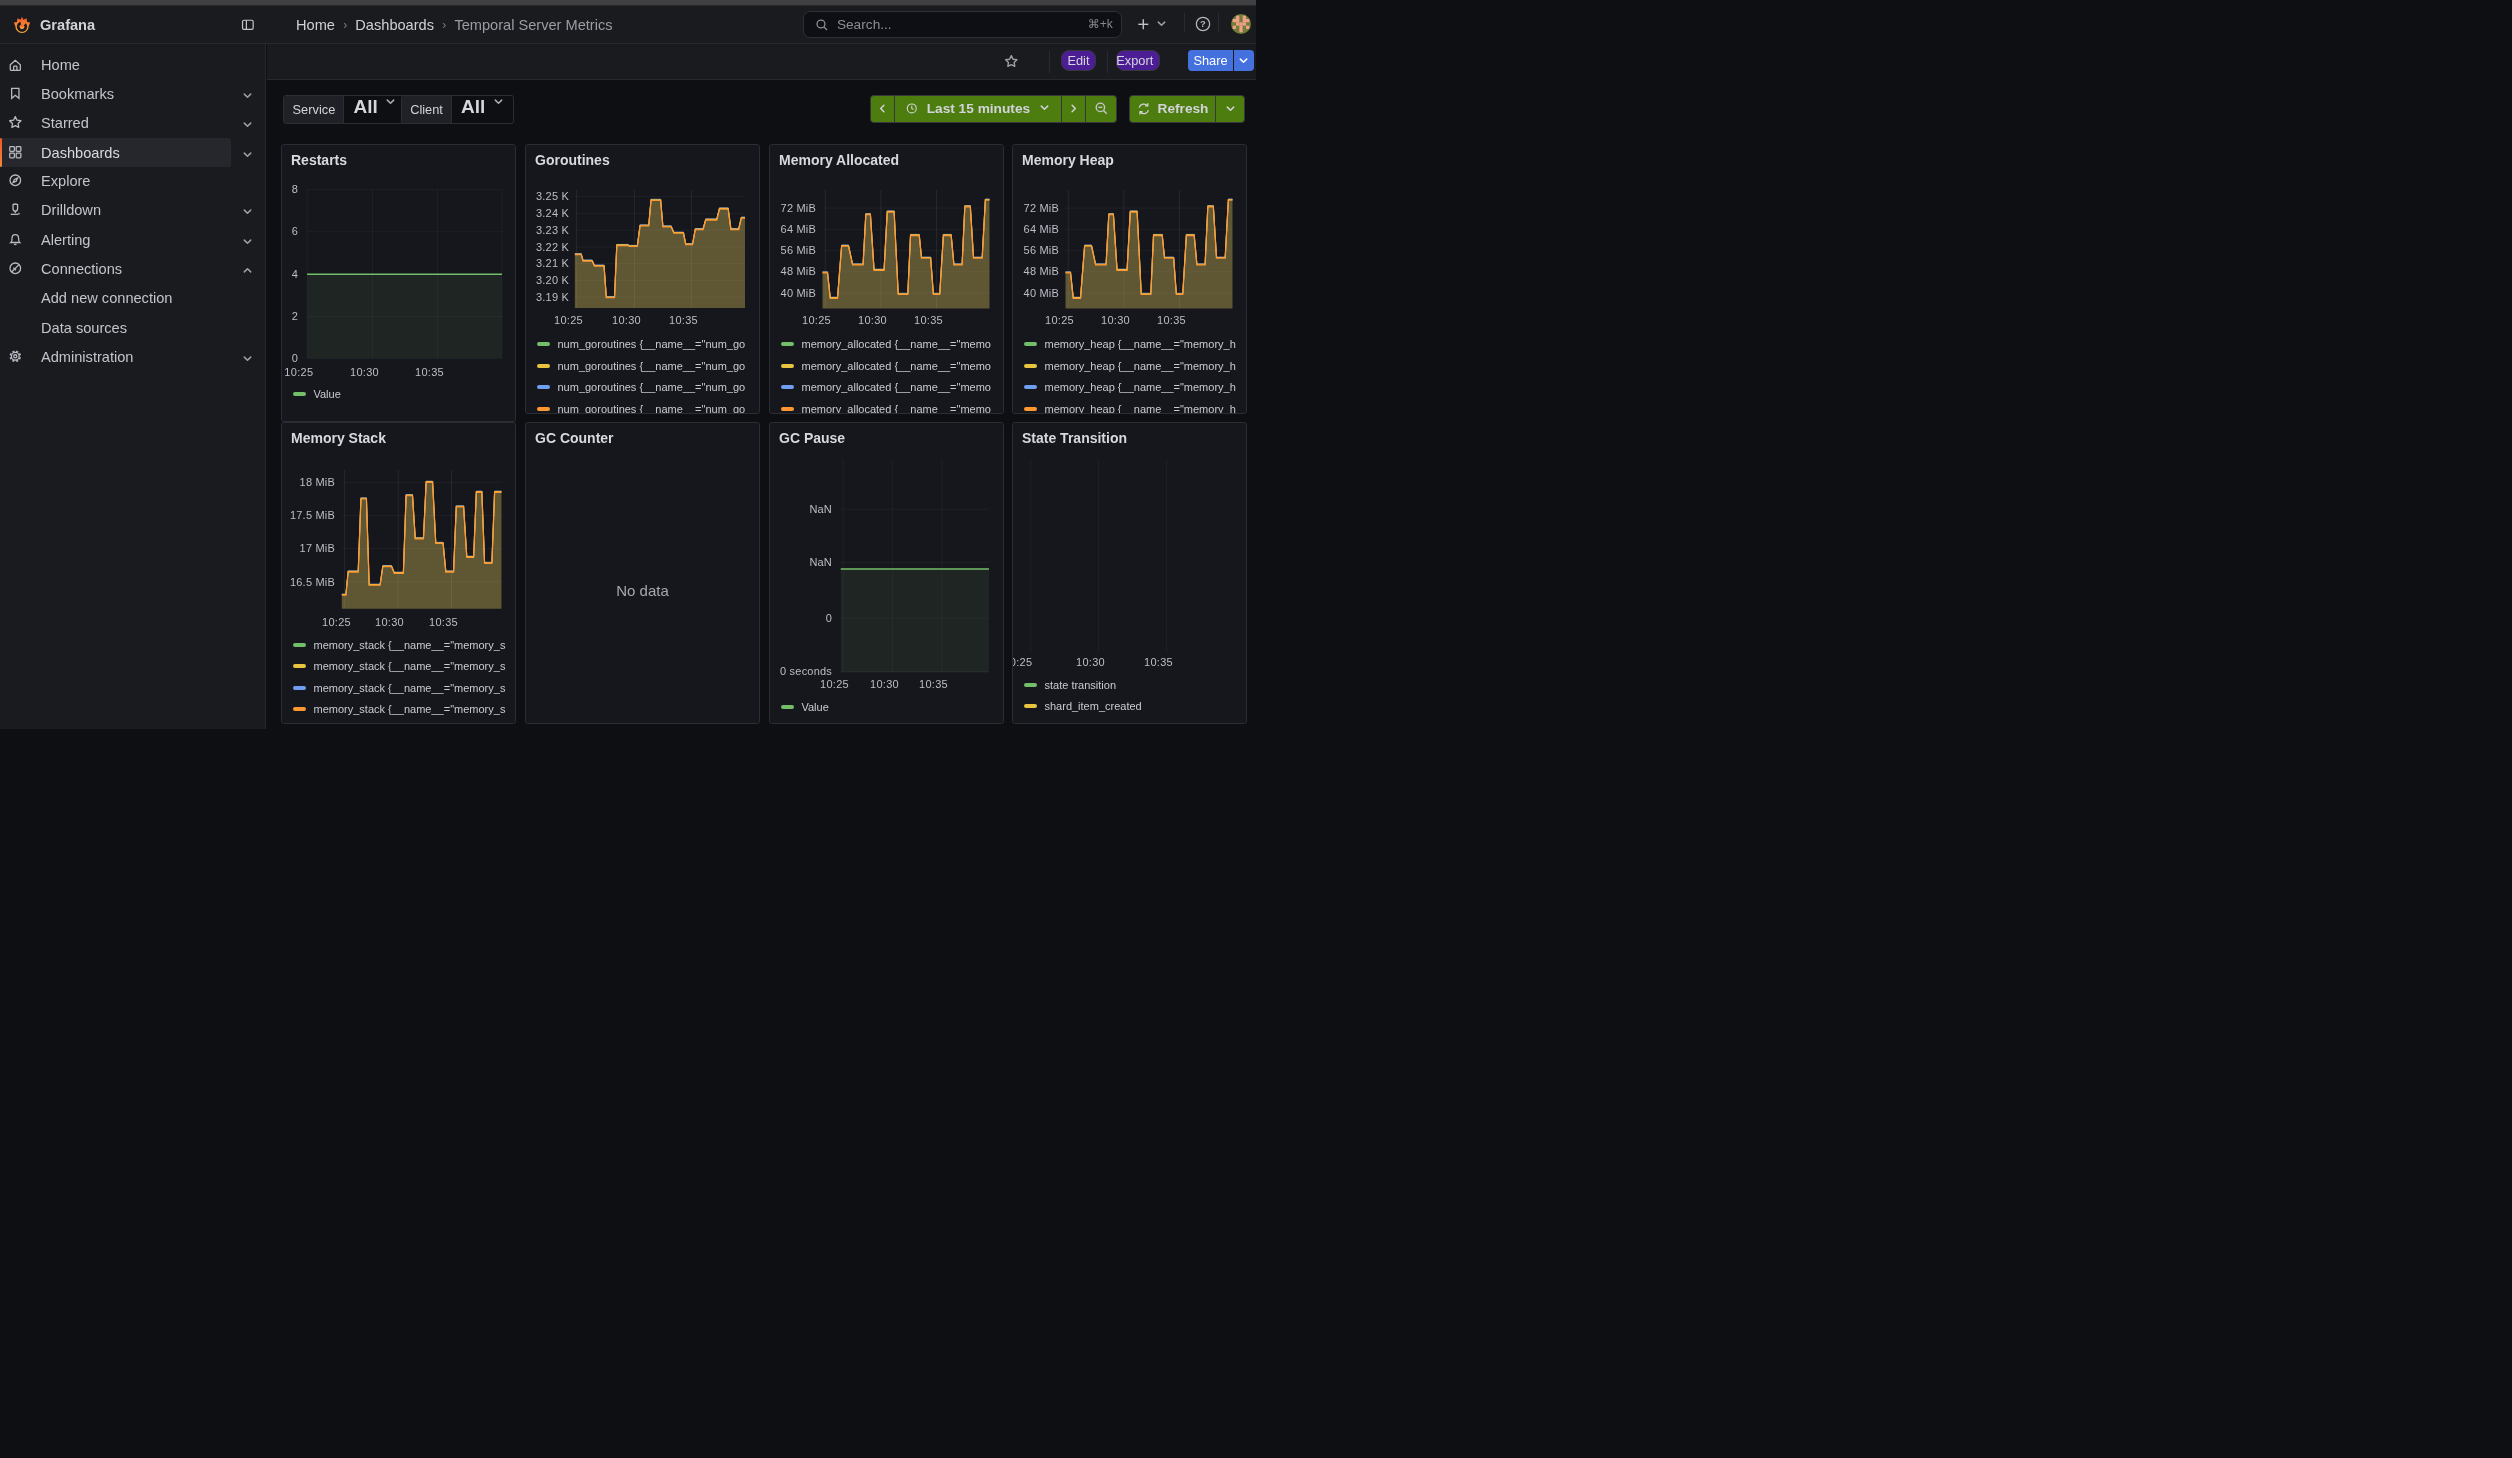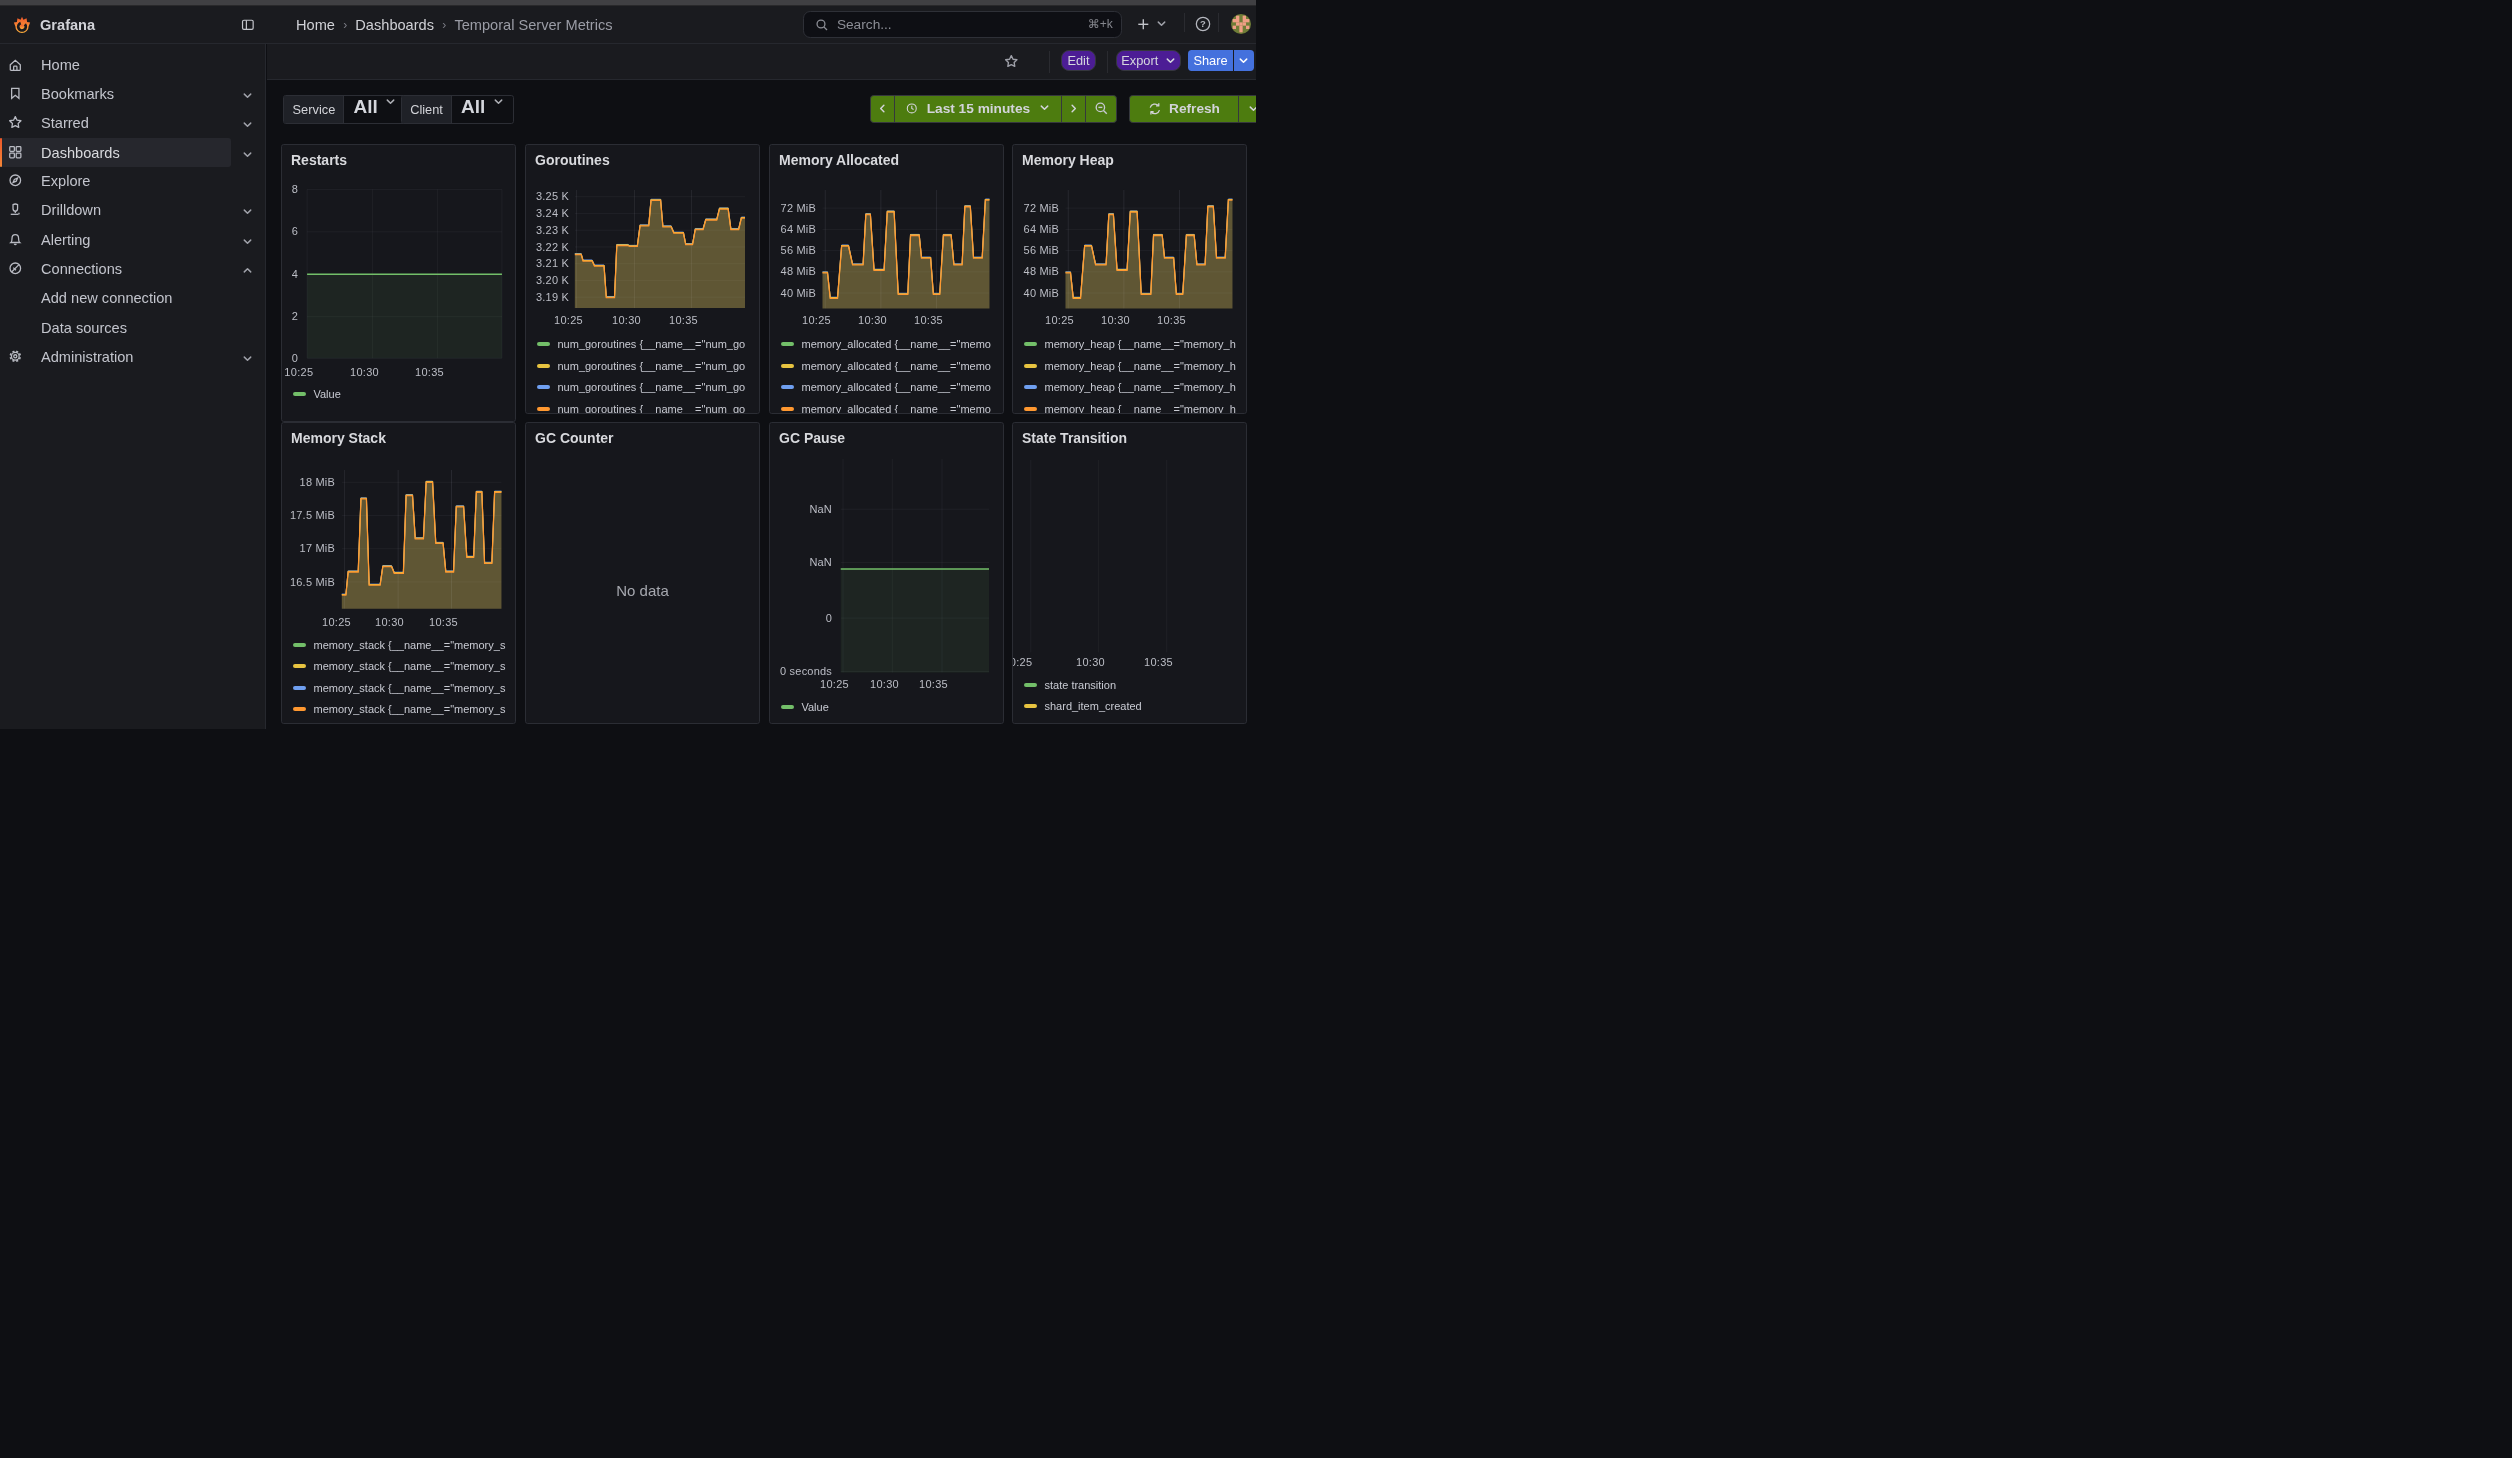--- a/index.html
+++ b/index.html
@@ -237,21 +237,21 @@
           </svg></span>
       </div>
     </div>
 <div class="toolbar" style="position:absolute">
   <span class="tstar"><svg width="14.6" height="14.6" viewBox="0 0 16 16" fill="none" stroke="#9ea0a8" stroke-width="1.5" stroke-linejoin="round">
           <path d="M8 1.8 L9.9 5.7 L14.2 6.3 L11.1 9.3 L11.8 13.6 L8 11.6 L4.2 13.6 L4.9 9.3 L1.8 6.3 L6.1 5.7 Z"></path>
         </svg></span>
   <span class="vsep" style="left:782px;top:7.3px;height:22px"></span>
   <div class="btn" style="left:794px;width:35px">Edit</div>
   <span class="vsep" style="left:840px;top:7.3px;height:22px"></span>
-  <div class="btn" style="left:849px;width:65px">Export <svg width="11" height="11" viewBox="0 0 12 12" fill="none" stroke="#d5d7dd" stroke-width="1.6" stroke-linecap="round" stroke-linejoin="round">
+  <div class="btn" style="left:849px;width:44px">Export <svg width="11" height="11" viewBox="0 0 12 12" fill="none" stroke="#d5d7dd" stroke-width="1.6" stroke-linecap="round" stroke-linejoin="round">
           <path d="M2.5 4.5 L6 8 L9.5 4.5"></path>
         </svg></div>
   <div class="btn blue" style="left:921px;width:45px;border-radius:3.7px 0 0 3.7px">Share</div>
   <div class="btn blue" style="left:967px;width:19.6px;border-radius:0 3.7px 3.7px 0">
         <svg width="11" height="11" viewBox="0 0 12 12" fill="none" stroke="#fff" stroke-width="1.6" stroke-linecap="round" stroke-linejoin="round">
           <path d="M2.5 4.5 L6 8 L9.5 4.5"></path>
         </svg>
       </div>
 </div>
 <div class="canvas">
@@ -290,21 +290,21 @@
         </div>
     <div class="tpb" style="width:31.5px;margin-left:-0.9px;border-radius:0 3.7px 3.7px 0">
           <svg width="14.6" height="14.6" viewBox="0 0 16 16" fill="none" stroke="#c7c9d1" stroke-width="1.5">
             <circle cx="7" cy="7" r="4.6"></circle>
             <line x1="10.4" y1="10.4" x2="14" y2="14"></line>
             <line x1="4.8" y1="7" x2="9.2" y2="7"></line>
           </svg>
         </div>
   </div>
   <div class="tp" style="left:862px">
-    <div class="tpb" style="width:110px;border-radius:3.7px 0 0 3.7px;gap:7.3px">
+    <div class="tpb" style="width:87px;border-radius:3.7px 0 0 3.7px;gap:7.3px">
           <svg width="13.7" height="13.7" viewBox="0 0 16 16" fill="none" stroke="#d3d4da" stroke-width="1.5">
             <path d="M2.6 6.5 A5.6 5.6 0 0 1 12.2 4.3"></path>
             <path d="M13.4 9.5 A5.6 5.6 0 0 1 3.8 11.7"></path>
             <path d="M12.6 1.4 L12.6 4.6 L9.4 4.6" stroke-linejoin="round"></path>
             <path d="M3.4 14.6 L3.4 11.4 L6.6 11.4" stroke-linejoin="round"></path>
           </svg>
           <span>Refresh</span>
         </div>
     <div class="tpb" style="width:30px;margin-left:-0.9px;border-radius:0 3.7px 3.7px 0">
           <svg width="11" height="11" viewBox="0 0 12 12" fill="none" stroke="#d3d4da" stroke-width="1.6" stroke-linecap="round" stroke-linejoin="round">

